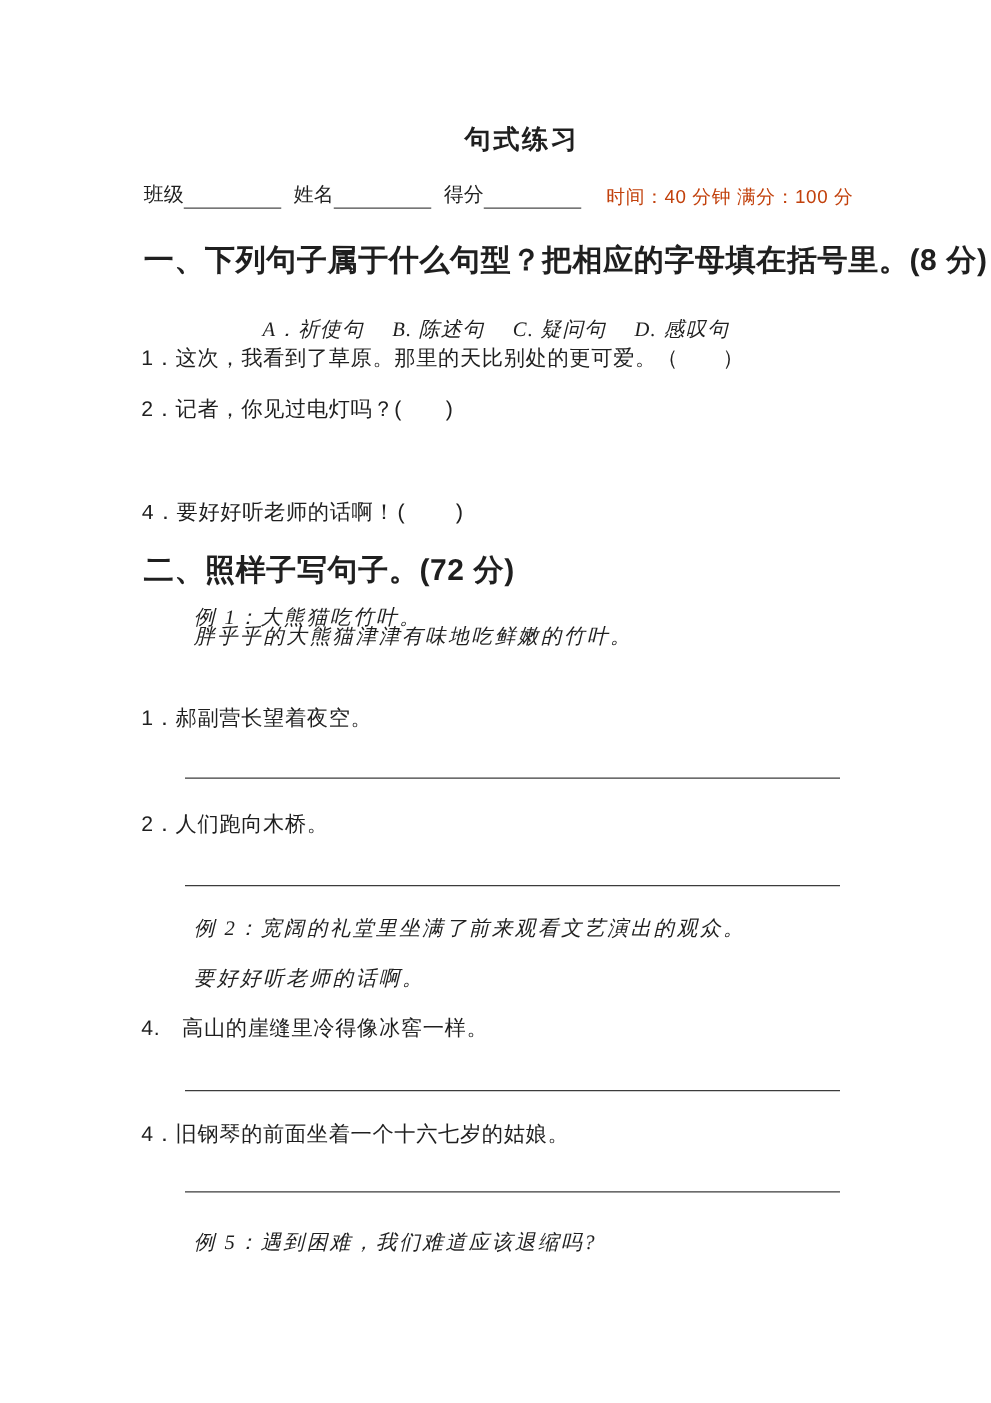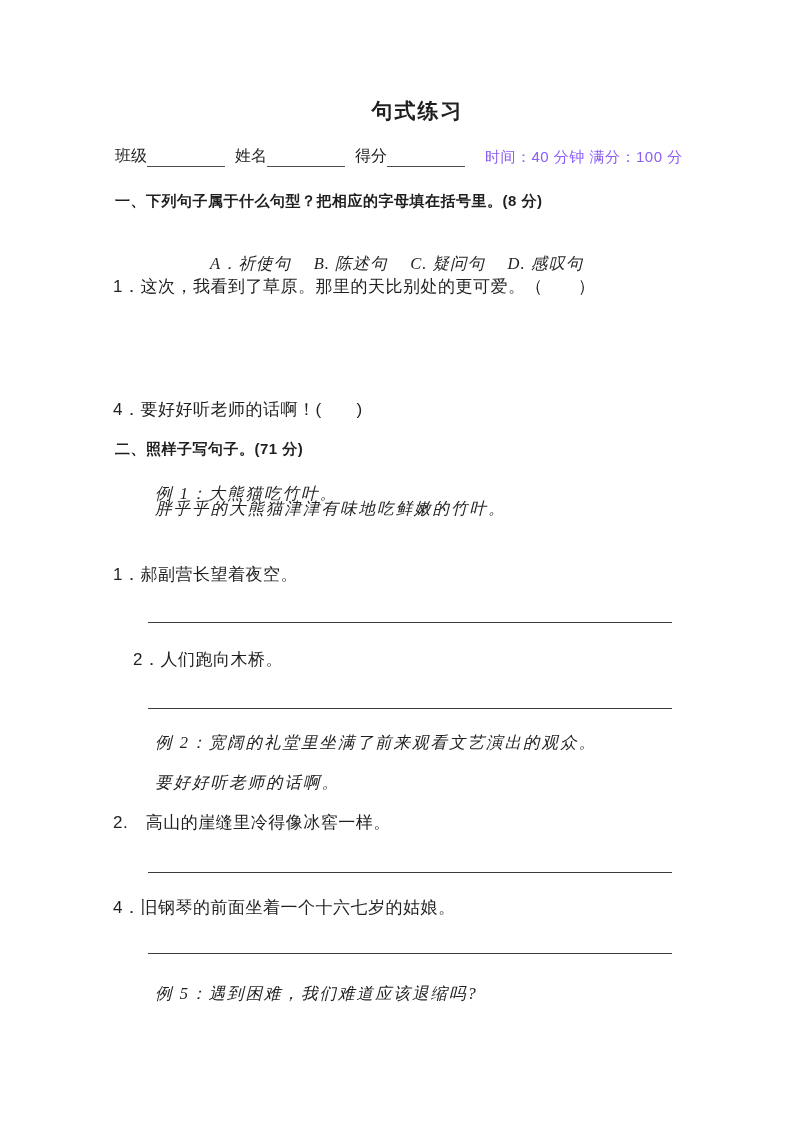--- a/index.html
+++ b/index.html
@@ -32,21 +32,21 @@
     width: 78px; height: 17px;
     border-bottom: 1px solid #4a4a4a;
   }
   .exam-info {
     top: 148px; left: 485px;
     font-size: 15px;
     letter-spacing: 0.5px;
   }
   .sec-heading {
     left: 115px;
-    font-size: 15px; font-weight: 700;
+    font-size: 24px; font-weight: 700;
     letter-spacing: 0.5px;
   }
   .question {
     left: 113px;
     font-size: 17px;
     letter-spacing: 0.5px;
   }
   .kai {
     left: 155px;
     font-size: 16.5px;
@@ -82,42 +82,43 @@
     <div class="field">
       <span>姓名</span>
         <span class="field-blank"></span>
     </div>
     <div class="field">
       <span>得分</span>
         <span class="field-blank"></span>
     </div>
   </div>
 
-  <div class="abs exam-info" style="color:#8b5cf6;">时间：40 分钟 满分：100 分</div>
+  <div class="abs exam-info" style="color:#c2410c;">时间：40 分钟 满分：100 分</div>
 
   <div class="abs sec-heading" style="top:192px;">一、下列句子属于什么句型？把相应的字母填在括号里。(8 分)</div>
   <div class="abs options" style="top:233px;margin-top:20px;">A．祈使句　 B.  陈述句　 C.  疑问句　 D.  感叹句</div>
   <div class="abs question" style="top:275px;">1．这次，我看到了草原。那里的天比别处的更可爱。（　　）</div>
-  <div class="abs question" style="top:398px;">4．要好好听老师的话啊！(　　)</div>
+  <div class="abs question" style="top:316px;">2．记者，你见过电灯吗？(　　)</div>
+  <div class="abs question" style="top:398px;font-family:Liberation Mono, monospace;">4．要好好听老师的话啊！(　　)</div>
 
-  <div class="abs sec-heading" style="top:440px;">二、照样子写句子。(71 分)</div>
+  <div class="abs sec-heading" style="top:440px;">二、照样子写句子。(72 分)</div>
 
   <div class="abs kai" style="top:483px;">例 1：大熊猫吃竹叶。</div>
   <div class="abs kai" style="top:498px;">胖乎乎的大熊猫津津有味地吃鲜嫩的竹叶。</div>
 
   <div class="abs question" style="top:563px;">1．郝副营长望着夜空。</div>
   <div class="answer-line" style="top:622px;"></div>
 
-  <div class="abs question" style="top:648px;margin-left:20px;">2．人们跑向木桥。</div>
+  <div class="abs question" style="top:648px;">2．人们跑向木桥。</div>
   <div class="answer-line" style="top:708px;"></div>
 
   <div class="abs kai" style="top:732px;">例 2：宽阔的礼堂里坐满了前来观看文艺演出的观众。</div>
   <div class="abs kai" style="top:772px;">要好好听老师的话啊。</div>
 
-  <div class="abs question" style="top:811px;">2.　高山的崖缝里冷得像冰窖一样。</div>
+  <div class="abs question" style="top:811px;">4.　高山的崖缝里冷得像冰窖一样。</div>
   <div class="answer-line" style="top:872px;"></div>
 
   <div class="abs question" style="top:896px;">4．旧钢琴的前面坐着一个十六七岁的姑娘。</div>
   <div class="answer-line" style="top:953px;"></div>
 
   <div class="abs kai" style="top:983px;">例 5：遇到困难，我们难道应该退缩吗?</div>
 
 </div>
 
 </body></html>

